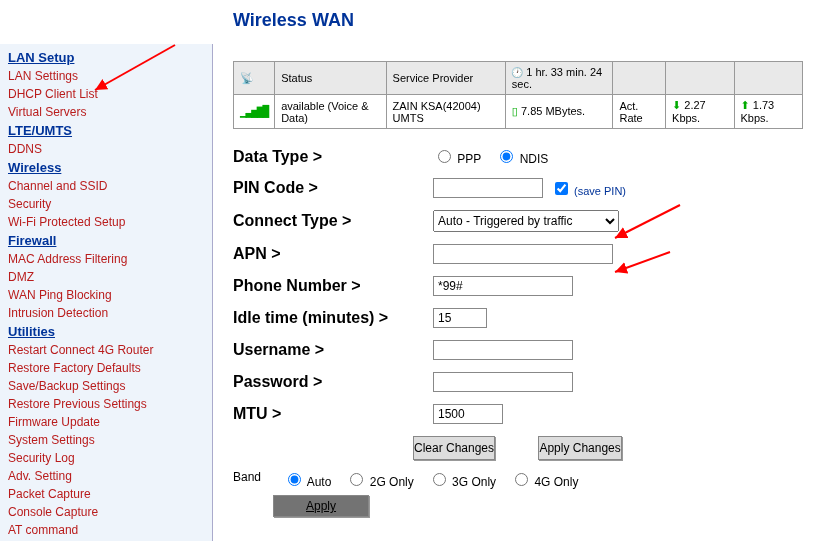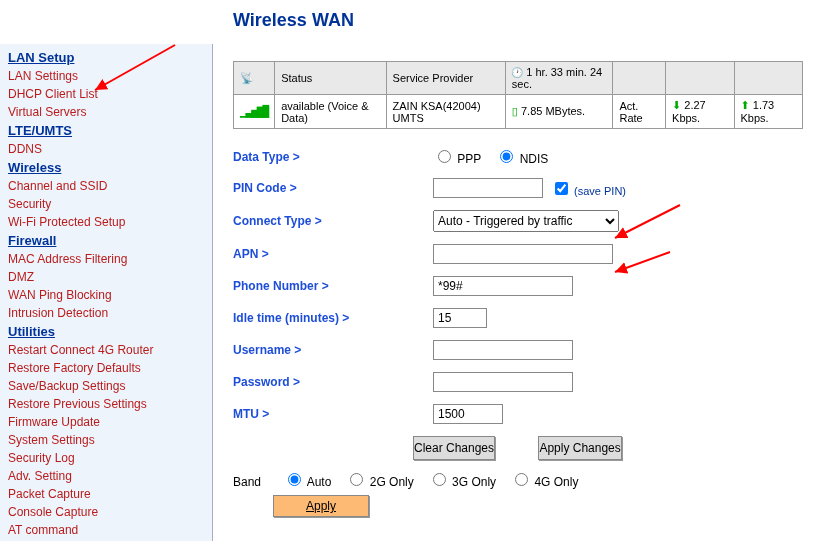--- a/index.html
+++ b/index.html
@@ -78,23 +78,23 @@
   }
   .down-icon { color: #0a0; }
   .up-icon { color: #0a0; }
   .form-row {
     display: flex;
     align-items: center;
     margin-bottom: 12px;
   }
   .form-row .label {
     width: 200px;
-    color: #1d4ed8;
+    color: #000000;
     font-weight: bold;
-    font-size: 12px;
+    font-size: 16px;
   }
   .form-row input[type="text"],
   .form-row input[type="password"] {
     height: 20px;
     padding: 2px 4px;
     border: 1px solid #888;
     font-size: 12px;
   }
   .form-row select {
     height: 22px;
@@ -112,35 +112,35 @@
     background: #ddd;
     border: 1px solid #888;
     padding: 4px 0;
     font-size: 12px;
     cursor: pointer;
     box-shadow: 1px 1px 0 #999;
     margin-right: 40px;
   }
   .band-row {
     display: flex;
-    align-items: flex-end;
+    align-items: flex-start;
     gap: 10px;
     margin-top: 6px;
   }
   .band-row .band-label {
     width: 40px;
     font-size: 12px;
   }
   .band-options { display: flex; gap: 14px; align-items: center;}
   .apply-row {
     margin-left: 40px;
     margin-top: 6px;
   }
   .apply-btn {
-    background: #fdba74;
+    background: #737373;
     border: 1px solid #888;
     padding: 3px 32px;
     font-size: 12px;
     cursor: pointer;
     box-shadow: 1px 1px 0 #999;
     text-decoration: underline;
   }
   
   .arrow {
     position: absolute;

